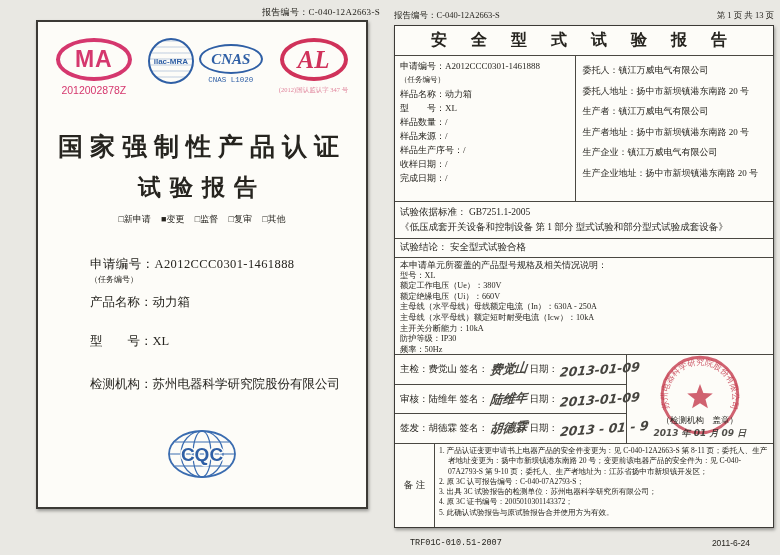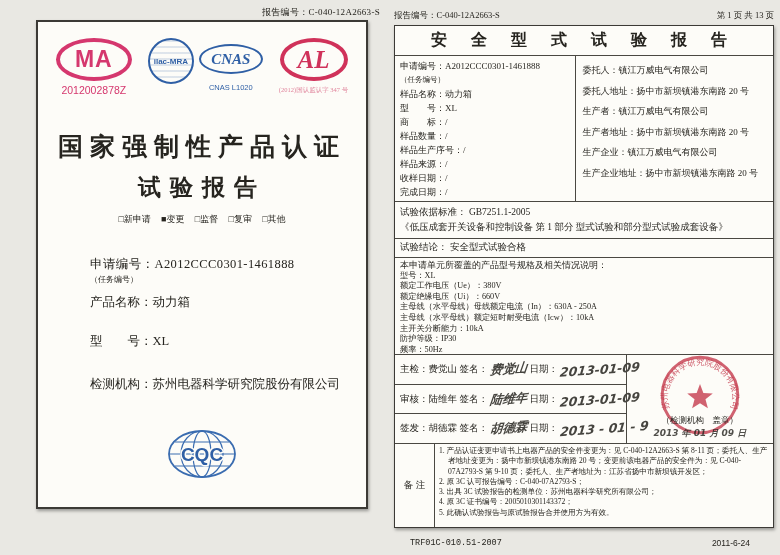--- a/index.html
+++ b/index.html
@@ -23,21 +23,21 @@
     color:#d5376e; font-weight:bold; font-size:23px; font-family:"Liberation Sans",sans-serif; letter-spacing:1px;}
   .cma-num { color:#d5376e; font-size:10.5px; margin-top:3px; font-family:"Liberation Sans",sans-serif; }
   .mid-logos { display:flex; align-items:flex-start; gap:5px; }
   .ilac-circle { width:46px; height:46px; border:2px solid #2f5fa5; border-radius:50%;
     display:flex; align-items:center; justify-content:center; color:#2f5fa5; font-size:8px; font-weight:bold;
     font-family:"Liberation Sans",sans-serif;
     background:repeating-linear-gradient(180deg, rgba(47,95,165,.15) 0 2px, transparent 2px 6px); }
   .cnas-oval { width:64px; height:30px; border:2.5px solid #2f5fa5; border-radius:50%;
     display:flex; align-items:center; justify-content:center; color:#2f5fa5;
     font-weight:bold; font-style:italic; font-size:15px; margin-top:6px; }
-  .cnas-num { color:#2f5fa5; font-size:7.5px; margin-top:9px; font-family:Liberation Sans, sans-serif; }
+  .cnas-num { color:#2f5fa5; font-size:7.5px; margin-top:2px; font-family:Liberation Mono, monospace; }
   .al-oval { width:68px; height:43px; border:4px solid #d0325a; border-radius:50%;
     display:flex; align-items:center; justify-content:center; margin:0 auto;
     color:#d0325a; font-weight:bold; font-size:25px; font-style:italic; }
   .al-num { color:#e0839b; font-size:6.5px; margin-top:5px; white-space:nowrap; }
   .cover-title { margin-top:34px; text-align:center; font-size:25px; font-weight:600; letter-spacing:7px; }
   .cover-title2 { margin-top:9px; text-align:center; font-size:23px; font-weight:600; letter-spacing:9px; }
   .checkbox-row { margin-top:10px; text-align:center; font-size:9px; }
   .checkbox-row span { margin:0 4px; }
   .cover-fields { margin:30px 0 0 52px; font-size:12.5px; }
   .f-appno { letter-spacing:.4px; }
@@ -154,24 +154,23 @@
 
 <div class="right-page page">
   <div class="r-title">安 全 型 式 试 验 报 告</div>
 
   <div class="r-sample">
     <div class="r-sample-left">
       <div>申请编号：A2012CCC0301-1461888</div>
       <div class="small">（任务编号）</div>
       <div>样品名称：动力箱</div>
       <div>型　　号：XL</div>
-      <div>商　　标：/</div>
       <div>样品数量：/</div>
+      <div>样品来源：/</div>
       <div>样品生产序号：/</div>
-      <div>样品来源：/</div>
       <div>收样日期：/</div>
       <div>完成日期：/</div>
     </div>
     <div class="r-sample-right">
       <div>委托人：镇江万威电气有限公司</div>
       <div>委托人地址：扬中市新坝镇港东南路 20 号</div>
       <div>生产者：镇江万威电气有限公司</div>
       <div>生产者地址：扬中市新坝镇港东南路 20 号</div>
       <div>生产企业：镇江万威电气有限公司</div>
       <div>生产企业地址：扬中市新坝镇港东南路 20 号</div>

